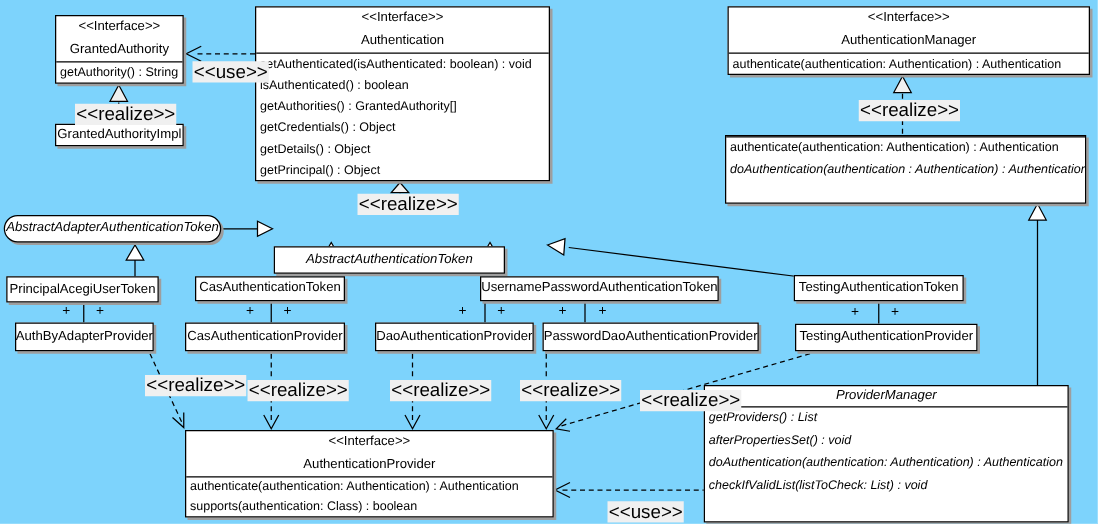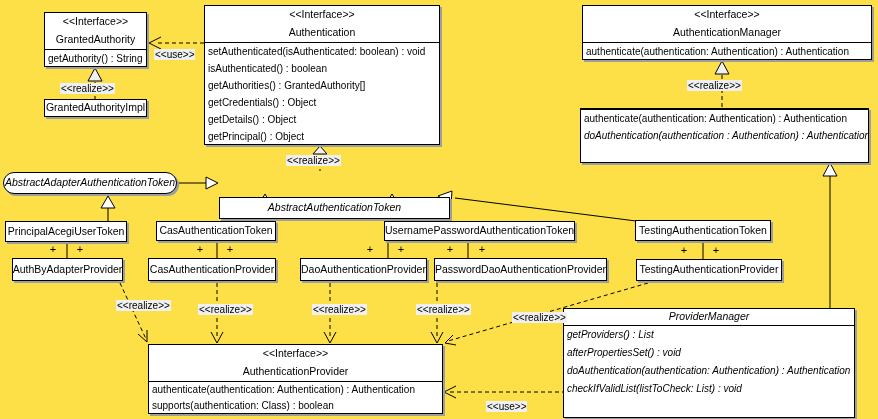--- a/index.html
+++ b/index.html
@@ -1,18 +1,18 @@
 <!DOCTYPE html>
 <html><head>
 <meta charset="utf-8">
 <style>
   html,body{margin:0;padding:0;}
   #canvas{
     position:relative; width:878px; height:419px;
-    background:#fde047; overflow:hidden;
+    background:#7dd3fc; overflow:hidden;
     font-family:"Liberation Sans", sans-serif; color:#000;
   }
   #wires{position:absolute; left:0; top:0; z-index:0;}
   .box{
     position:absolute; box-sizing:border-box; z-index:1;
     background:#fff; border:1px solid #000;
     box-shadow:2px 2px 0 #9e9e9e;
     font-size:10.5px; line-height:1.1;
   }
   .hdr{display:flex; flex-direction:column; justify-content:space-around;
@@ -21,21 +21,21 @@
   .abstract .cname{font-style:italic;}
   .methods{border-top:1px solid #000;}
   .m{padding:0 3px; white-space:nowrap; overflow:hidden; font-size:10px;}
   .lh17 .m{height:17px; line-height:17px;}
   .lh18 .m{height:18px; line-height:18px;}
   .lh16 .m{height:16px; line-height:16px;}
   .m.it{font-style:italic;}
   .nameonly{display:flex; align-items:center; justify-content:center;
             text-align:center; white-space:nowrap;}
   .elabel{
-    position:absolute; z-index:2; font-size:10px; white-space:nowrap;
+    position:absolute; z-index:2; font-size:15px; white-space:nowrap;
     background:#f0f0f0; padding:0 1px;
   }
   .plus{
     position:absolute; z-index:2; font-size:11px; width:8px;
     text-align:center;
   }
 </style>
 </head>
 <body>
 
@@ -137,21 +137,21 @@
     <div class="methods lh17">
       <div class="m">authenticate(authentication: Authentication) : Authentication</div>
       <div class="m it">doAuthentication(authentication : Authentication) : Authentication</div>
     </div>
   </div>
 
   <div class="box abstract nameonly" style="left:3px;top:172px;width:174px;height:22px;border-radius:11px;">
     <span class="cname">AbstractAdapterAuthenticationToken</span>
   </div>
 
-  <div class="box abstract nameonly" style="left:219px;top:156px;width:231px;height:22px;margin-top:41px;">
+  <div class="box abstract nameonly" style="left:219px;top:156px;width:185px;height:22px;margin-top:41px;">
     <span class="cname">AbstractAuthenticationToken</span>
   </div>
 
   <div class="box nameonly" style="left:5px;top:221px;width:122px;height:21px;">
     <span class="cname">PrincipalAcegiUserToken</span>
   </div>
 
   <div class="box nameonly" style="left:156px;top:221px;width:120px;height:20px;">
     <span class="cname">CasAuthenticationToken</span>
   </div>

